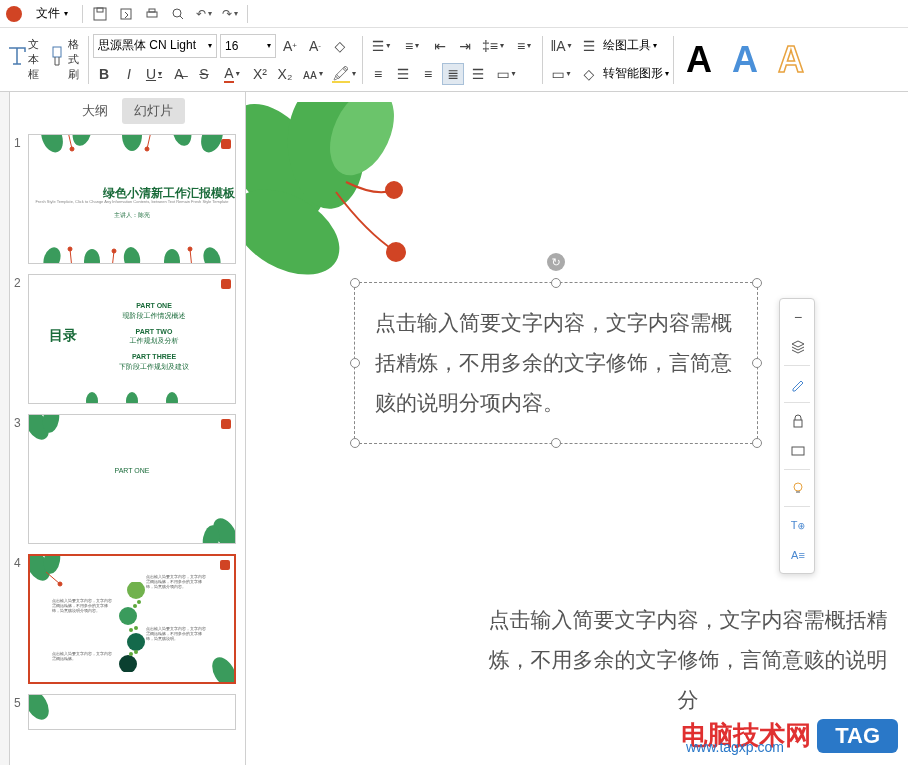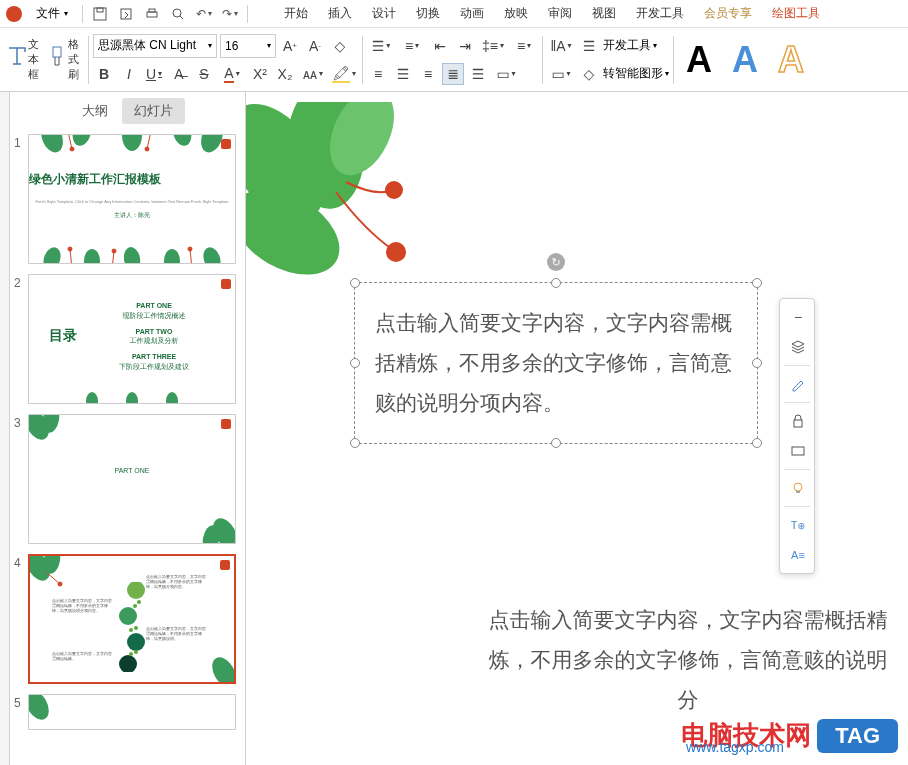--- a/index.html
+++ b/index.html
@@ -43,21 +43,21 @@
     .panel-tab.active { background: #e0e0e0; }
     .thumbs { flex: 1; overflow-y: auto; padding: 4px; }
     .thumb-row { display: flex; margin-bottom: 10px; }
     .thumb-num { width: 14px; font-size: 12px; color: #666; padding-top: 2px; }
     .thumb { width: 208px; height: 130px; border: 1px solid #ccc; background: #fff; position: relative; overflow: hidden; cursor: pointer; }
     .thumb.selected { border: 2px solid #d14424; }
     .thumb-badge { position: absolute; top: 4px; right: 4px; width: 10px; height: 10px; background: #d14424; border-radius: 2px; }
     
     
     .thumb1-leaves { position: absolute; top: -8px; left: 50%; transform: translateX(-50%); width: 100%; display: flex; justify-content: space-around; }
-    .thumb1-title { position: absolute; top: 36px; width: 100%; text-align: left; font-size: 12px; font-weight: bold; color: #1a6b3a; }
+    .thumb1-title { position: absolute; top: 50px; width: 100%; text-align: right; font-size: 12px; font-weight: bold; color: #1a6b3a; }
     .thumb1-sub { position: absolute; top: 64px; width: 100%; text-align: center; font-size: 4px; color: #888; }
     .thumb1-author { position: absolute; top: 76px; width: 100%; text-align: center; font-size: 6px; color: #1a6b3a; }
     .thumb1-bottom { position: absolute; bottom: -6px; left: 0; right: 0; display: flex; justify-content: space-around; }
     
     .thumb2-title { position: absolute; left: 20px; top: 52px; font-size: 14px; font-weight: bold; color: #1a6b3a; }
     .thumb2-items { position: absolute; left: 90px; top: 26px; font-size: 7px; color: #1a6b3a; line-height: 1.4; }
     .thumb2-item { margin-bottom: 6px; text-align: center; }
     .thumb2-item strong { display: block; font-weight: bold; }
     
     .thumb3-title { position: absolute; top: 52px; width: 100%; text-align: center; font-size: 7px; color: #1a6b3a; }
@@ -137,33 +137,20 @@
     </div>
   <div class="menu-icon-btn">
       <svg width="14" height="14">
         <circle cx="6" cy="6" r="4" fill="none" stroke="#555"></circle>
         <line x1="9" y1="9" x2="12" y2="12" stroke="#555"></line>
       </svg>
     </div>
   <div class="menu-icon-btn">↶<span class="dd">▾</span></div>
   <div class="menu-icon-btn">↷<span class="dd">▾</span></div>
   <div class="menu-sep"></div>
-  <div class="menu-tabs">
-    <div class="menu-tab">开始</div>
-    <div class="menu-tab">插入</div>
-    <div class="menu-tab">设计</div>
-    <div class="menu-tab">切换</div>
-    <div class="menu-tab">动画</div>
-    <div class="menu-tab">放映</div>
-    <div class="menu-tab">审阅</div>
-    <div class="menu-tab">视图</div>
-    <div class="menu-tab">开发工具</div>
-    <div class="menu-tab member">会员专享</div>
-    <div class="menu-tab special">绘图工具</div>
-  </div>
 </div>
 
 <div class="ribbon">
   <div class="ribbon-big-btn">
     <span class="icon"><svg width="22" height="22">
           <path d="M3 3 h16 v4 M11 3 v16 M7 19 h8" stroke="#4a7bb0" stroke-width="1.5" fill="none"></path>
         </svg></span>
     <span class="label">文本框</span>
   </div>
   <div class="ribbon-big-btn">
@@ -228,21 +215,21 @@
       <div class="rb rb-dd">▭<span class="dd">▾</span></div>
     </div>
   </div>
 
   <div class="ribbon-sep"></div>
   <div class="ribbon-rows">
     <div class="ribbon-row">
       <div class="rb rb-dd">‖A<span class="dd">▾</span></div>
       <div class="rb">☰</div>
       <div style="display:flex;align-items:center;cursor:pointer">
-          <span>开发工具</span>
+          <span>绘图工具</span>
           <span class="dd">▾</span>
         </div>
     </div>
     <div class="ribbon-row">
       <div class="rb rb-dd">▭<span class="dd">▾</span></div>
       <div class="rb">◇</div>
       <div style="display:flex;align-items:center;cursor:pointer">
           <span>转智能图形</span>
           <span class="dd">▾</span>
         </div>

